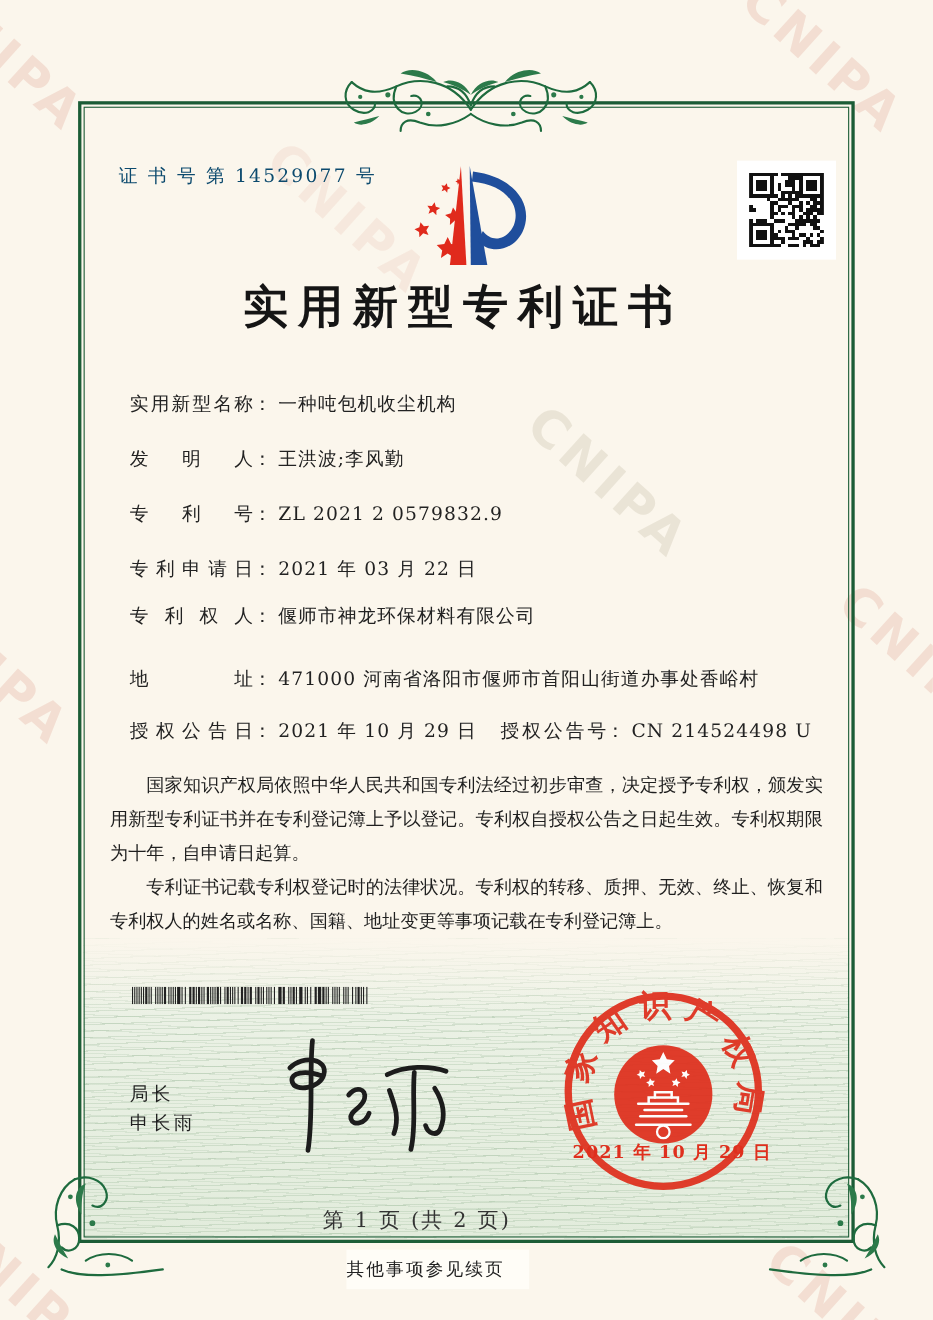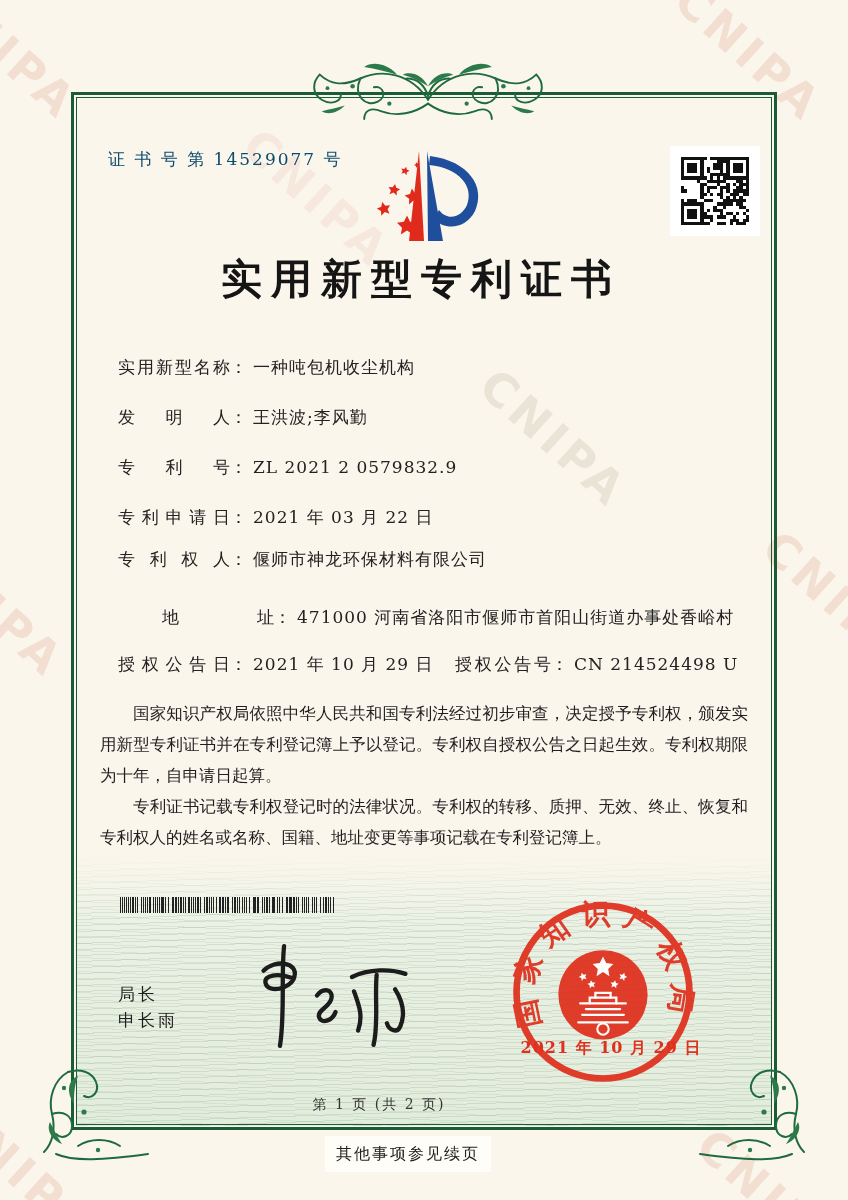--- a/index.html
+++ b/index.html
@@ -58,24 +58,24 @@
       color:#1f1f1f;z-index:4;margin-top:11px;}
   .officer-name{position:absolute;left:118px;top:1009px;font-size:17px;letter-spacing:3px;
       color:#1f1f1f;z-index:4;}
   .signature{position:absolute;left:228px;top:942px;width:215px;height:108px;z-index:4;}
 
   .seal{position:absolute;left:508px;top:897px;width:190px;height:190px;z-index:4;opacity:.93;}
   .seal-date{position:absolute;left:518px;top:1038px;width:186px;text-align:center;
       font-size:16px;font-weight:bold;color:#df2f1d;letter-spacing:1px;z-index:5;}
 
   .page-num{position:absolute;left:71px;top:1096px;width:616px;text-align:center;
-      font-size:14px;color:#333;z-index:4;letter-spacing:2px;}
-
-  .footer-note-box{position:absolute;left:325px;top:1136px;width:166px;height:36px;
-      background:#fffdf7;z-index:4;display:flex;align-items:center;justify-content:center;}
+      font-size:19px;color:#333;z-index:4;letter-spacing:2px;}
+
+  .footer-note-box{position:absolute;left:315px;top:1136px;width:166px;height:36px;
+      background:#fffdf7;z-index:4;display:flex;align-items:center;}
   .footer-note{font-size:16px;color:#222;letter-spacing:2px;}
 
   .ornament-top{position:absolute;left:283px;top:56px;width:290px;height:74px;z-index:4;}
   .corner-bl{position:absolute;left:38px;top:1066px;width:116px;height:100px;z-index:4;}
   .corner-br{position:absolute;left:694px;top:1066px;width:116px;height:100px;z-index:4;
       transform:scaleX(-1);}
 </style>
 </head>
 <body>
 
@@ -437,21 +437,21 @@
     </div>
     <div class="frow" style="top:100px;">
       <span class="flabel">专利号</span><span class="fcolon">：</span><span class="fvalue">ZL 2021 2 0579832.9</span>
     </div>
     <div class="frow" style="top:150px;">
       <span class="flabel">专利申请日</span><span class="fcolon">：</span><span class="fvalue">2021 年 03 月 22 日</span>
     </div>
     <div class="frow" style="top:192px;">
       <span class="flabel">专利权人</span><span class="fcolon">：</span><span class="fvalue">偃师市神龙环保材料有限公司</span>
     </div>
-    <div class="frow" style="top:250px;margin-left:44px;">
+    <div class="frow" style="top:250px;">
       <span class="flabel">地址</span><span class="fcolon">：</span><span class="fvalue">471000 河南省洛阳市偃师市首阳山街道办事处香峪村</span>
     </div>
     <div class="frow" style="top:297px;">
       <span class="flabel">授权公告日</span><span class="fcolon">：</span><span class="fvalue">2021 年 10 月 29 日</span>
       <span class="grant-no-group">
         <span class="flabel">授权公告号</span><span class="fcolon">：</span><span class="fvalue">CN 214524498 U</span>
       </span>
     </div>
   </div>
 

